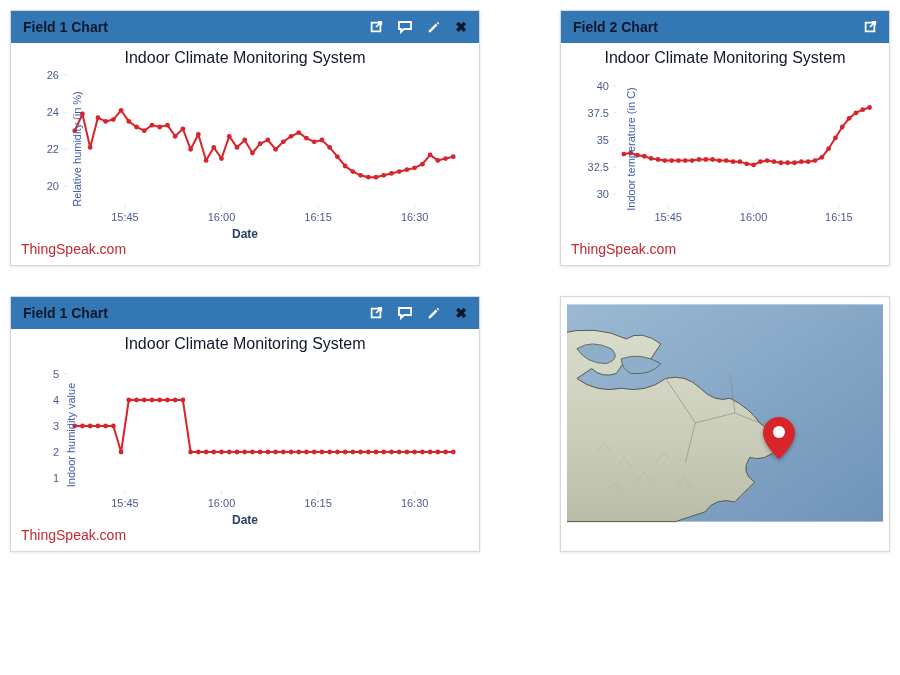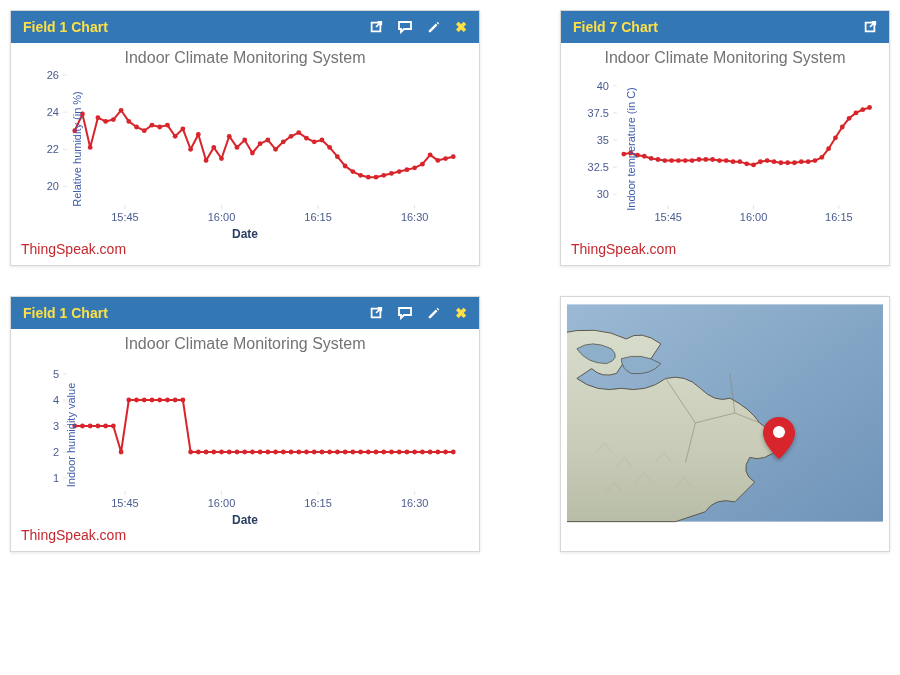--- a/index.html
+++ b/index.html
@@ -17,21 +17,21 @@
   }
   .panel {
     border: 1px solid #d7d7d7;
     box-shadow: 0 1px 3px rgba(0,0,0,0.1);
     background: #fff;
     display: flex;
     flex-direction: column;
   }
   .panel-header {
     background: #3477b5;
-    color: #fde047;
+    color: #0f172a;
     font-weight: bold;
     font-size: 14px;
     padding: 8px 12px;
     display: flex;
     justify-content: space-between;
     align-items: center;
   }
   .panel-header .icons {
     display: flex;
     gap: 14px;
@@ -45,21 +45,21 @@
   }
   .panel-header .icon svg { display: block; }
   .panel-body {
     padding: 6px 10px 4px 10px;
     position: relative;
     flex: 1;
   }
   .chart-title {
     text-align: center;
     font-size: 16px;
-    color: #737373;
+    color: #0f172a;
     font-weight: 400;
     margin-bottom: 2px;
   }
   .chart-wrap {
     position: relative;
   }
   .chart-svg { display: block; }
   .ylabel {
     position: absolute;
     left: -2px;
@@ -209,21 +209,21 @@
             <circle class="data-point" cx="432.2745098039217" cy="87.7142857142857" r="2.4"></circle>
           </svg>
       </div>
       <div class="xlabel">Date</div>
       <div class="attribution">ThingSpeak.com</div>
     </div>
   </div>
 
   <div class="panel" style="overflow:hidden">
     <div class="panel-header">
-      <span>Field 7 Chart</span>
+      <span>Field 2 Chart</span>
       <div class="icons">
         <span class="icon">
             <svg width="14" height="14" viewBox="0 0 16 16">
               <path fill="none" stroke="#fff" stroke-width="2" d="M3 3h10v10H3z M8 8l6-6 M10 2h4v4"></path>
             </svg>
           </span>
       </div>
     </div>
     <div class="panel-body">
       <div class="chart-title">Indoor Climate Monitoring System</div>

